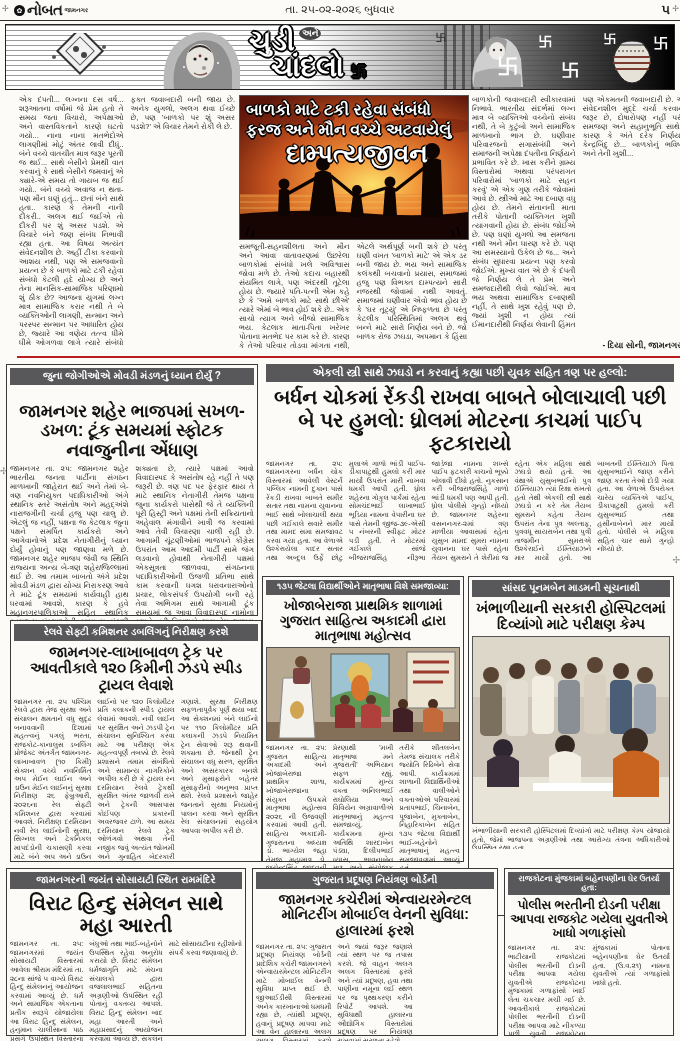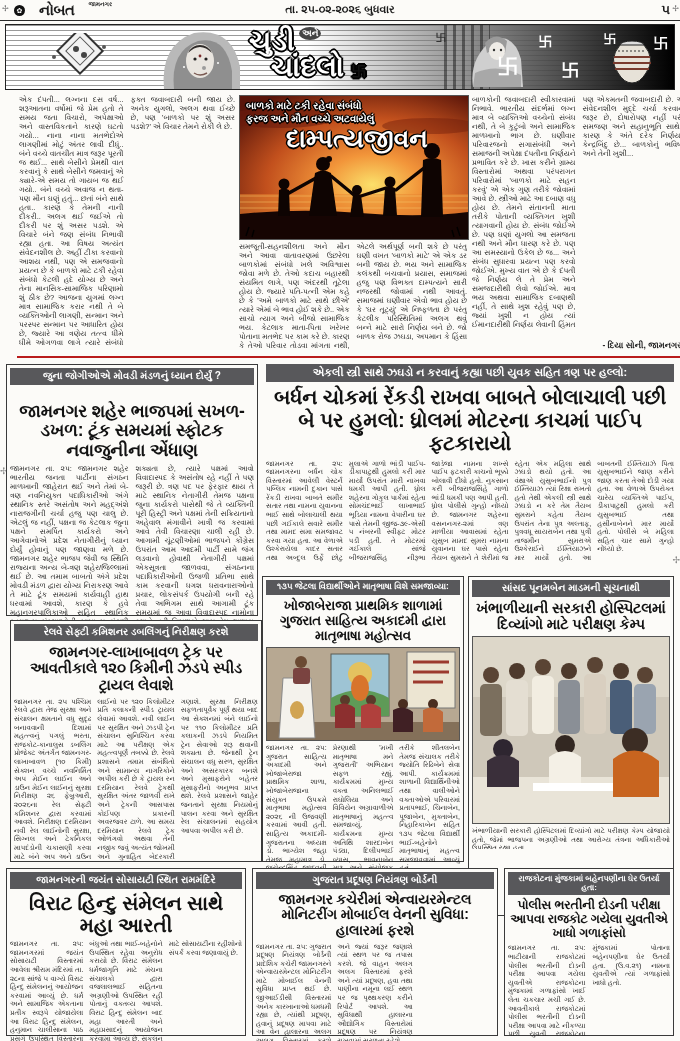--- a/index.html
+++ b/index.html
@@ -2,25 +2,25 @@
 <html lang="gu"><head>
 <meta charset="utf-8">
 <style>
   html,body{margin:0;padding:0;}
   body{background:#e9e7e2;font-family:"Liberation Sans","DejaVu Sans",sans-serif;}
   .page{position:relative;width:680px;height:1041px;margin:0 auto;background:#fcfbf8;color:#1c1c1c;overflow:hidden;}
   .abs{position:absolute;}
   
   .topbar{position:absolute;left:0;top:0;width:680px;height:20px;border-bottom:1px solid #2b2b2b;}
   .corner-orn{position:absolute;font-size:8px;color:#777;}
-  .logo{position:absolute;left:14px;top:1px;display:flex;align-items:flex-start;gap:14px;}
+  .logo{position:absolute;left:14px;top:1px;display:flex;align-items:center;gap:2px;}
   .logo .emblem{width:11px;height:11px;border-radius:50%;background:#111;color:#fff;font-size:7px;line-height:11px;text-align:center;align-self:center;}
   .logo .nm{font-size:15px;font-weight:bold;letter-spacing:-.5px;}
   .logo .ed{font-size:6px;font-weight:bold;}
-  .dateline{position:absolute;left:0;right:0;top:3px;text-align:center;font-size:11px;font-weight:bold;}
+  .dateline{position:absolute;left:0;right:0;top:3px;text-align:center;font-size:11px;font-weight:normal;}
   .pageno{position:absolute;right:10px;top:2px;font-size:13px;font-weight:bold;}
   
   .masthead{position:absolute;left:5px;top:24px;width:668px;height:64px;border:1px solid #222;background:#fff;overflow:hidden;}
   .mh-stripes{position:absolute;inset:0;background:repeating-linear-gradient(to bottom,#9a9a9a 0 1px,#ffffff 1px 5px);}
   .mh-grad{position:absolute;top:0;bottom:0;right:0;width:55%;background:linear-gradient(to right,rgba(255,255,255,0) 0%,rgba(120,120,120,.85) 45%,#000 100%);}
   .mh-title{position:absolute;left:243px;top:2px;width:170px;line-height:1;}
   .mh-w1{font-size:28px;font-weight:bold;color:#fff;text-shadow:-2px 0 #000,2px 0 #000,0 -2px #000,0 2px #000,-1px -1px #000,1px 1px #000,1px -1px #000,-1px 1px #000;}
   .mh-ane{display:inline-block;font-size:9px;font-weight:bold;color:#fff;background:#444;border-radius:50%;padding:2px 3px;vertical-align:top;}
   .mh-w2{margin-left:22px;margin-top:-2px;font-size:28px;font-weight:bold;color:#fff;text-shadow:-2px 0 #000,2px 0 #000,0 -2px #000,0 2px #000,-1px -1px #000,1px 1px #000,1px -1px #000,-1px 1px #000;}
   .sw{position:absolute;color:#fff;font-weight:bold;}
@@ -30,21 +30,21 @@
   .hl{font-weight:bold;text-align:center;color:#111;line-height:1.12;letter-spacing:-.2px;}
   .bx{position:absolute;border:1px solid #3a3a3a;background:#fcfbf8;padding:3px;box-sizing:border-box;}
   .nobx{position:absolute;box-sizing:border-box;}
   .body-t{font-size:7.5px;line-height:9px;text-align:justify;color:#222;overflow:hidden;column-fill:auto;}
   .c2{column-count:2;column-gap:7px;}
   .c3{column-count:3;column-gap:6px;}
   .c5{column-count:5;column-gap:6px;}
   .byline{font-size:8.5px;font-weight:bold;text-align:right;}
   .photo-frame{position:relative;overflow:hidden;border:1px solid #555;background:#000;}
   .ph-title{position:absolute;left:6px;top:4px;color:#fff;font-weight:bold;text-shadow:-1.5px 0 #000,1.5px 0 #000,0 -1.5px #000,0 1.5px #000,1px 1px #000,-1px -1px #000;line-height:1.25;}
-  .ph-title .l12{font-size:10px;}
+  .ph-title .l12{font-size:16px;}
   .ph-title .l3{font-size:25px;line-height:1.05;padding-left:40px;}
   .orn-side{position:absolute;font-size:9px;color:#888;}
 </style>
 </head>
 <body>
 
 <div class="page">
 
   <div class="topbar">
     <span class="corner-orn" style="left:2px;top:4px;">✢</span>

